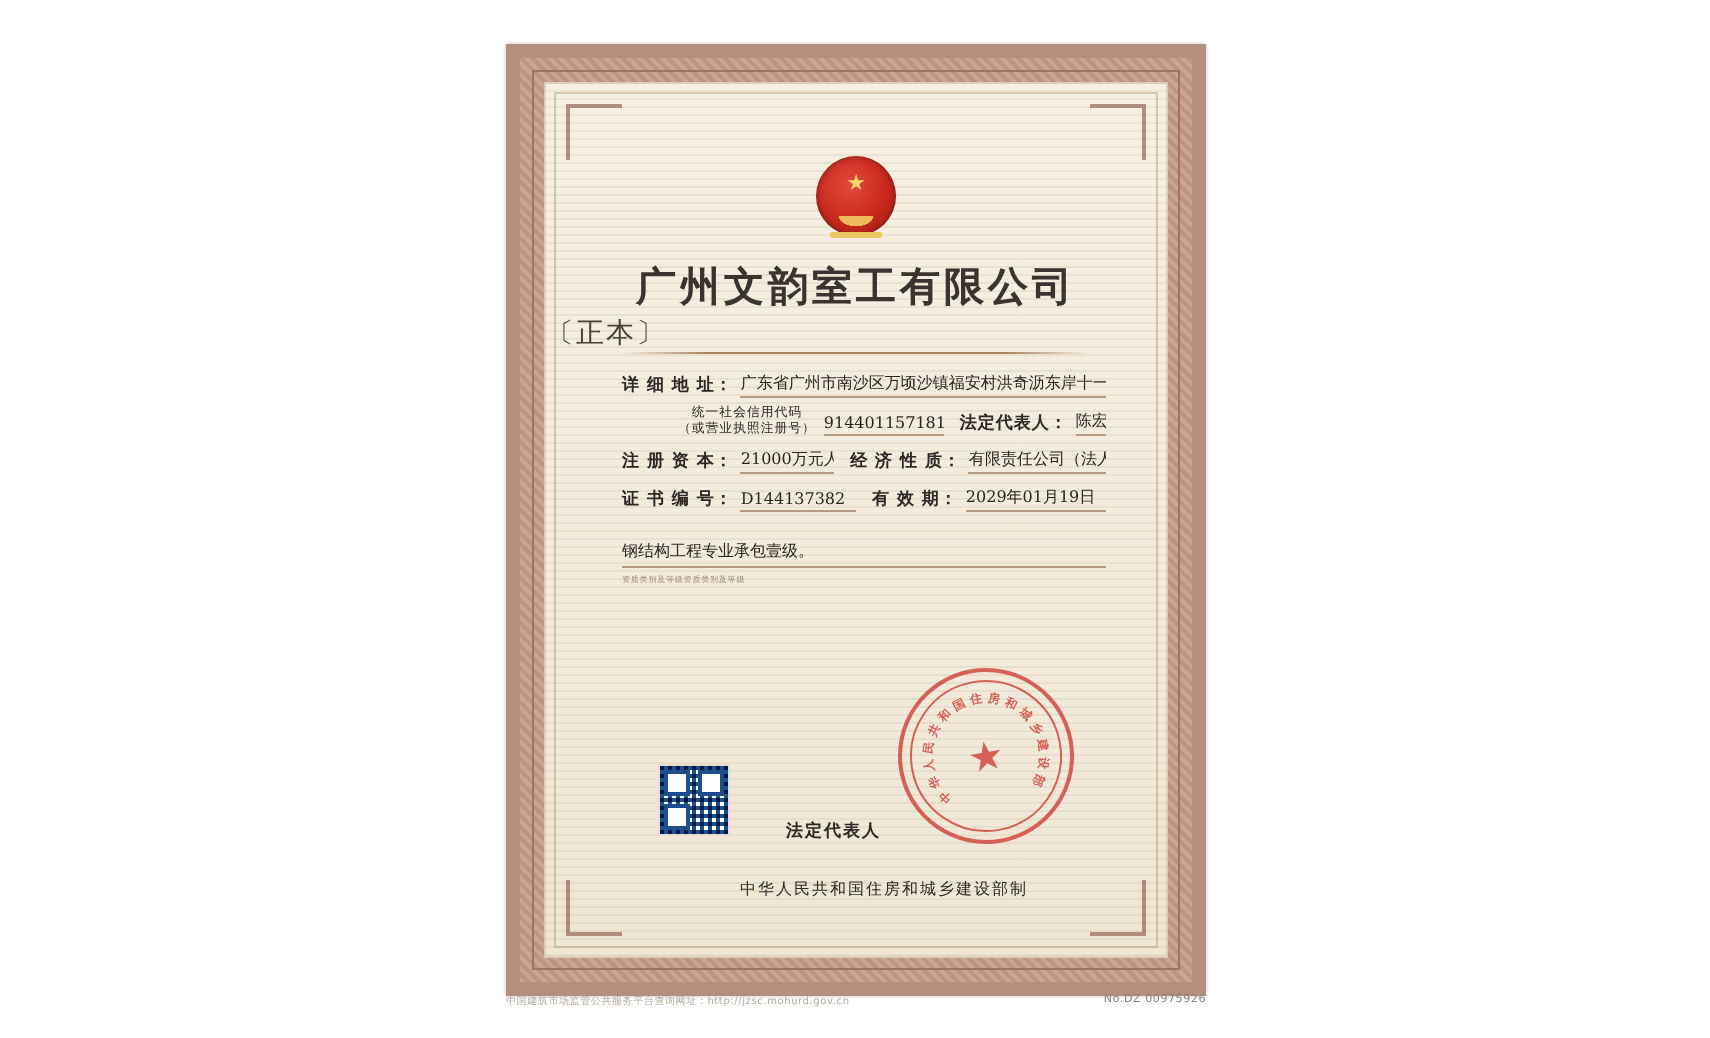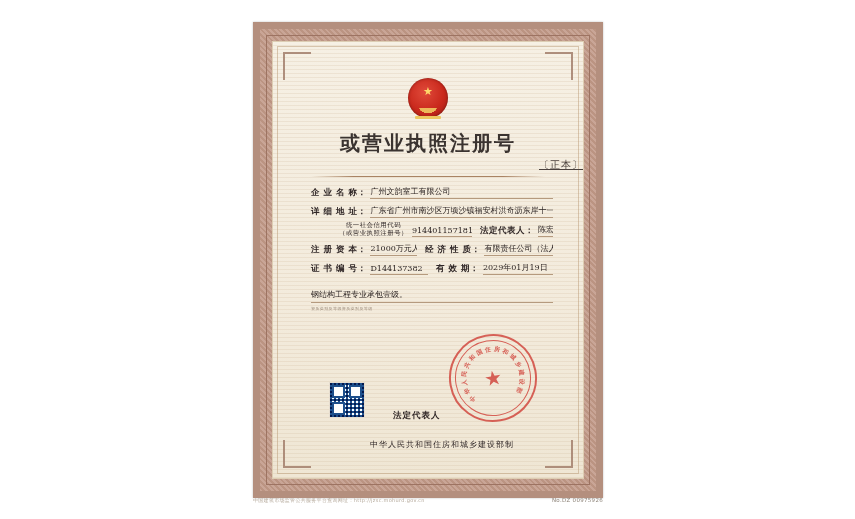--- a/index.html
+++ b/index.html
@@ -77,22 +77,22 @@
     position:absolute;left:11px;bottom:3px;width:26px;height:3px;background:#edc75f;border-radius:1px;
   }
 
   
   .title{
     position:absolute;left:0;right:0;top:88px;text-align:center;
     font-family:"DejaVu Sans","Liberation Sans",sans-serif;
     font-size:20px;font-weight:bold;color:#3a3330;letter-spacing:2px;
   }
   .subtitle{
-    position:absolute;left:0;right:0;top:116px;text-align:right;
-    font-size:10px;color:#4a403c;letter-spacing:1px;text-decoration:underline;
+    position:absolute;left:0;right:0;top:116px;text-align:left;
+    font-size:14px;color:#4a403c;letter-spacing:1px;
   }
   .title-rule{
     position:absolute;left:38px;right:38px;top:134px;height:1px;
     background:linear-gradient(90deg,rgba(150,110,80,0),#a98363 18%,#a98363 82%,rgba(150,110,80,0));
   }
 
   
   .fields{
     position:absolute;left:38px;right:30px;top:142px;
     font-size:8.5px;color:#33292a;
@@ -209,30 +209,26 @@
       <div class="corner bl"></div>
       <div class="corner br"></div>
 
       <div class="emblem">
         <div class="disc"></div>
         <div class="star">★</div>
         <div class="fan"></div>
         <div class="base"></div>
       </div>
 
-      <div class="title">或营业执照注册号</div>
+      <div class="title">广州文韵室工有限公司</div>
       <div class="subtitle">〔正本〕</div>
       <div class="title-rule"></div>
 
       <div class="fields">
 
-        <div class="row">
-          <span class="lbl">企 业 名 称：</span>
-          <span class="val hand">广州文韵室工有限公司</span>
-        </div>
 
         <div class="row">
           <span class="lbl">详 细 地 址：</span>
           <span class="val hand">广东省广州市南沙区万顷沙镇福安村洪奇沥东岸十一至十二涌</span>
         </div>
 
         <div class="row split">
           <span class="lbl two-line">统一社会信用代码<br>（或营业执照注册号）</span>
           <span class="val hand">91440115718198793XJ</span>
           <span class="lbl lbl2">法定代表人：</span>

